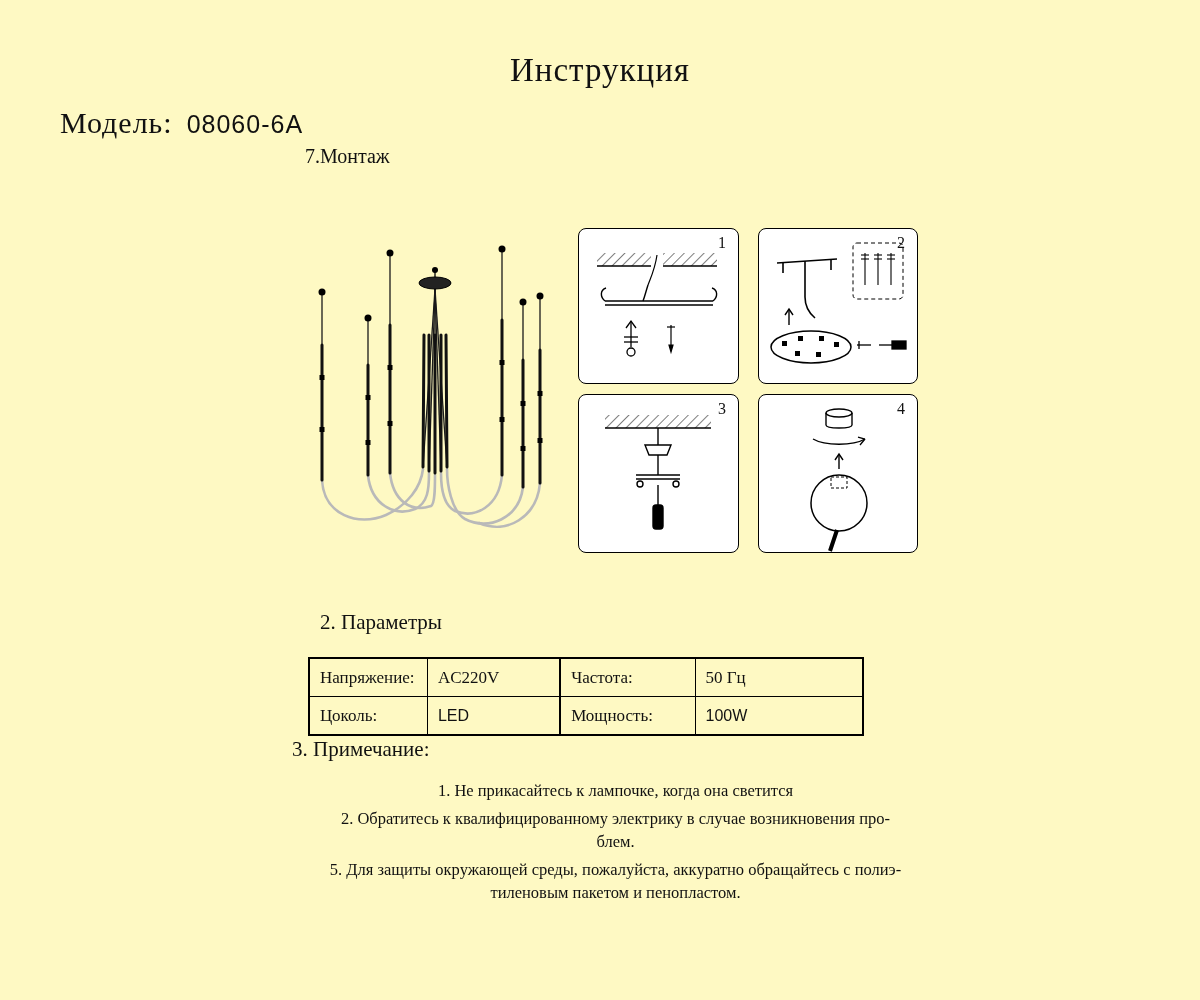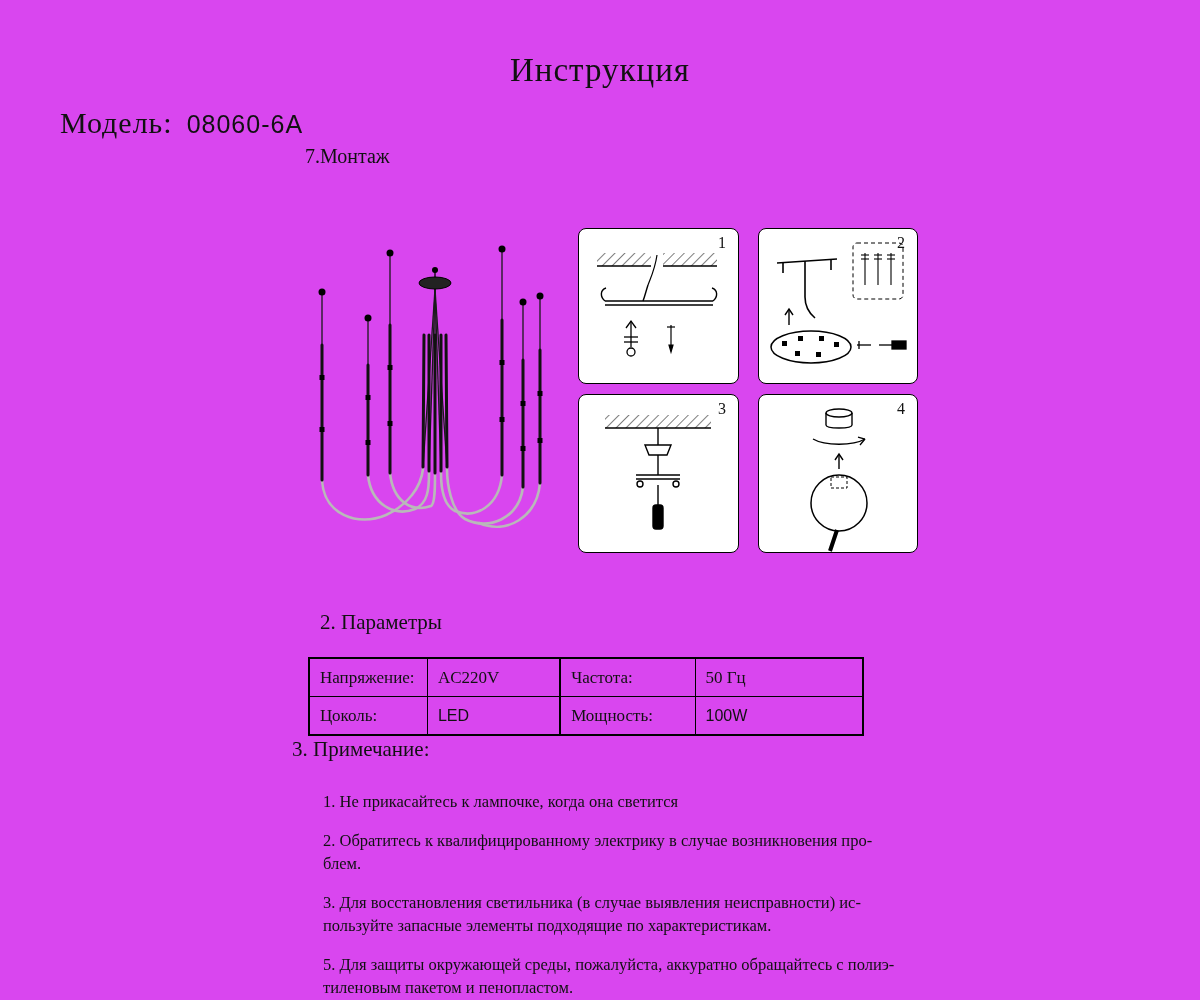--- a/index.html
+++ b/index.html
@@ -1,19 +1,19 @@
 <!DOCTYPE html>
 <html><head>
 <meta charset="utf-8">
 <style>
   html,body{margin:0;padding:0;background:#e8e8e8;}
   .page{
     position:relative;
     width:1200px;height:1000px;
-    background:#d946ef;
+    background:#fef9c3;
     margin:0 auto;
     font-family:"Liberation Serif", serif;
     color:#111;
     overflow:hidden;
   }
   .title{
     position:absolute;left:0;right:0;top:52px;
     margin:0;text-align:center;
     font-size:33px;font-weight:400;letter-spacing:1px;
   }
@@ -62,21 +62,21 @@
     white-space:nowrap;
   }
   table.params{border:2px solid #000;}
   table.params td.c1{border-right-width:2px;}
   table.params td.sans{font-family:"Liberation Sans", sans-serif;font-size:16px;}
 
   .notes{
     position:absolute;left:308px;top:775px;width:615px;
     font-size:16.5px;line-height:23.5px;
   }
-  .note{white-space:pre-line;margin:15px;}
+  .note{white-space:pre-line;margin:4px;text-align:center;}
 </style>
 </head>
 <body>
 
 <div class="page">
 
   <h1 class="title">Инструкция</h1>
 
   <div class="model-line">
     <span class="model-label">Модель:</span><span class="model-value">08060-6A</span>
@@ -303,19 +303,17 @@
     </tr>
   </tbody>
     </table>
 
   <div class="heading h-notes">3. Примечание:</div>
 
   <div class="notes">
     <div class="note">1. Не прикасайтесь к лампочке, когда она светится</div>
     <div class="note">2. Обратитесь к квалифицированному электрику в случае возникновения про-
 блем.</div>
-    <div class="note">3. Для восстановления светильника (в случае выявления неисправности) ис-
-пользуйте запасные элементы подходящие по характеристикам.</div>
     <div class="note">5. Для защиты окружающей среды, пожалуйста, аккуратно обращайтесь с полиэ-
 тиленовым пакетом и пенопластом.</div>
   </div>
 
 </div>
 
 </body></html>

